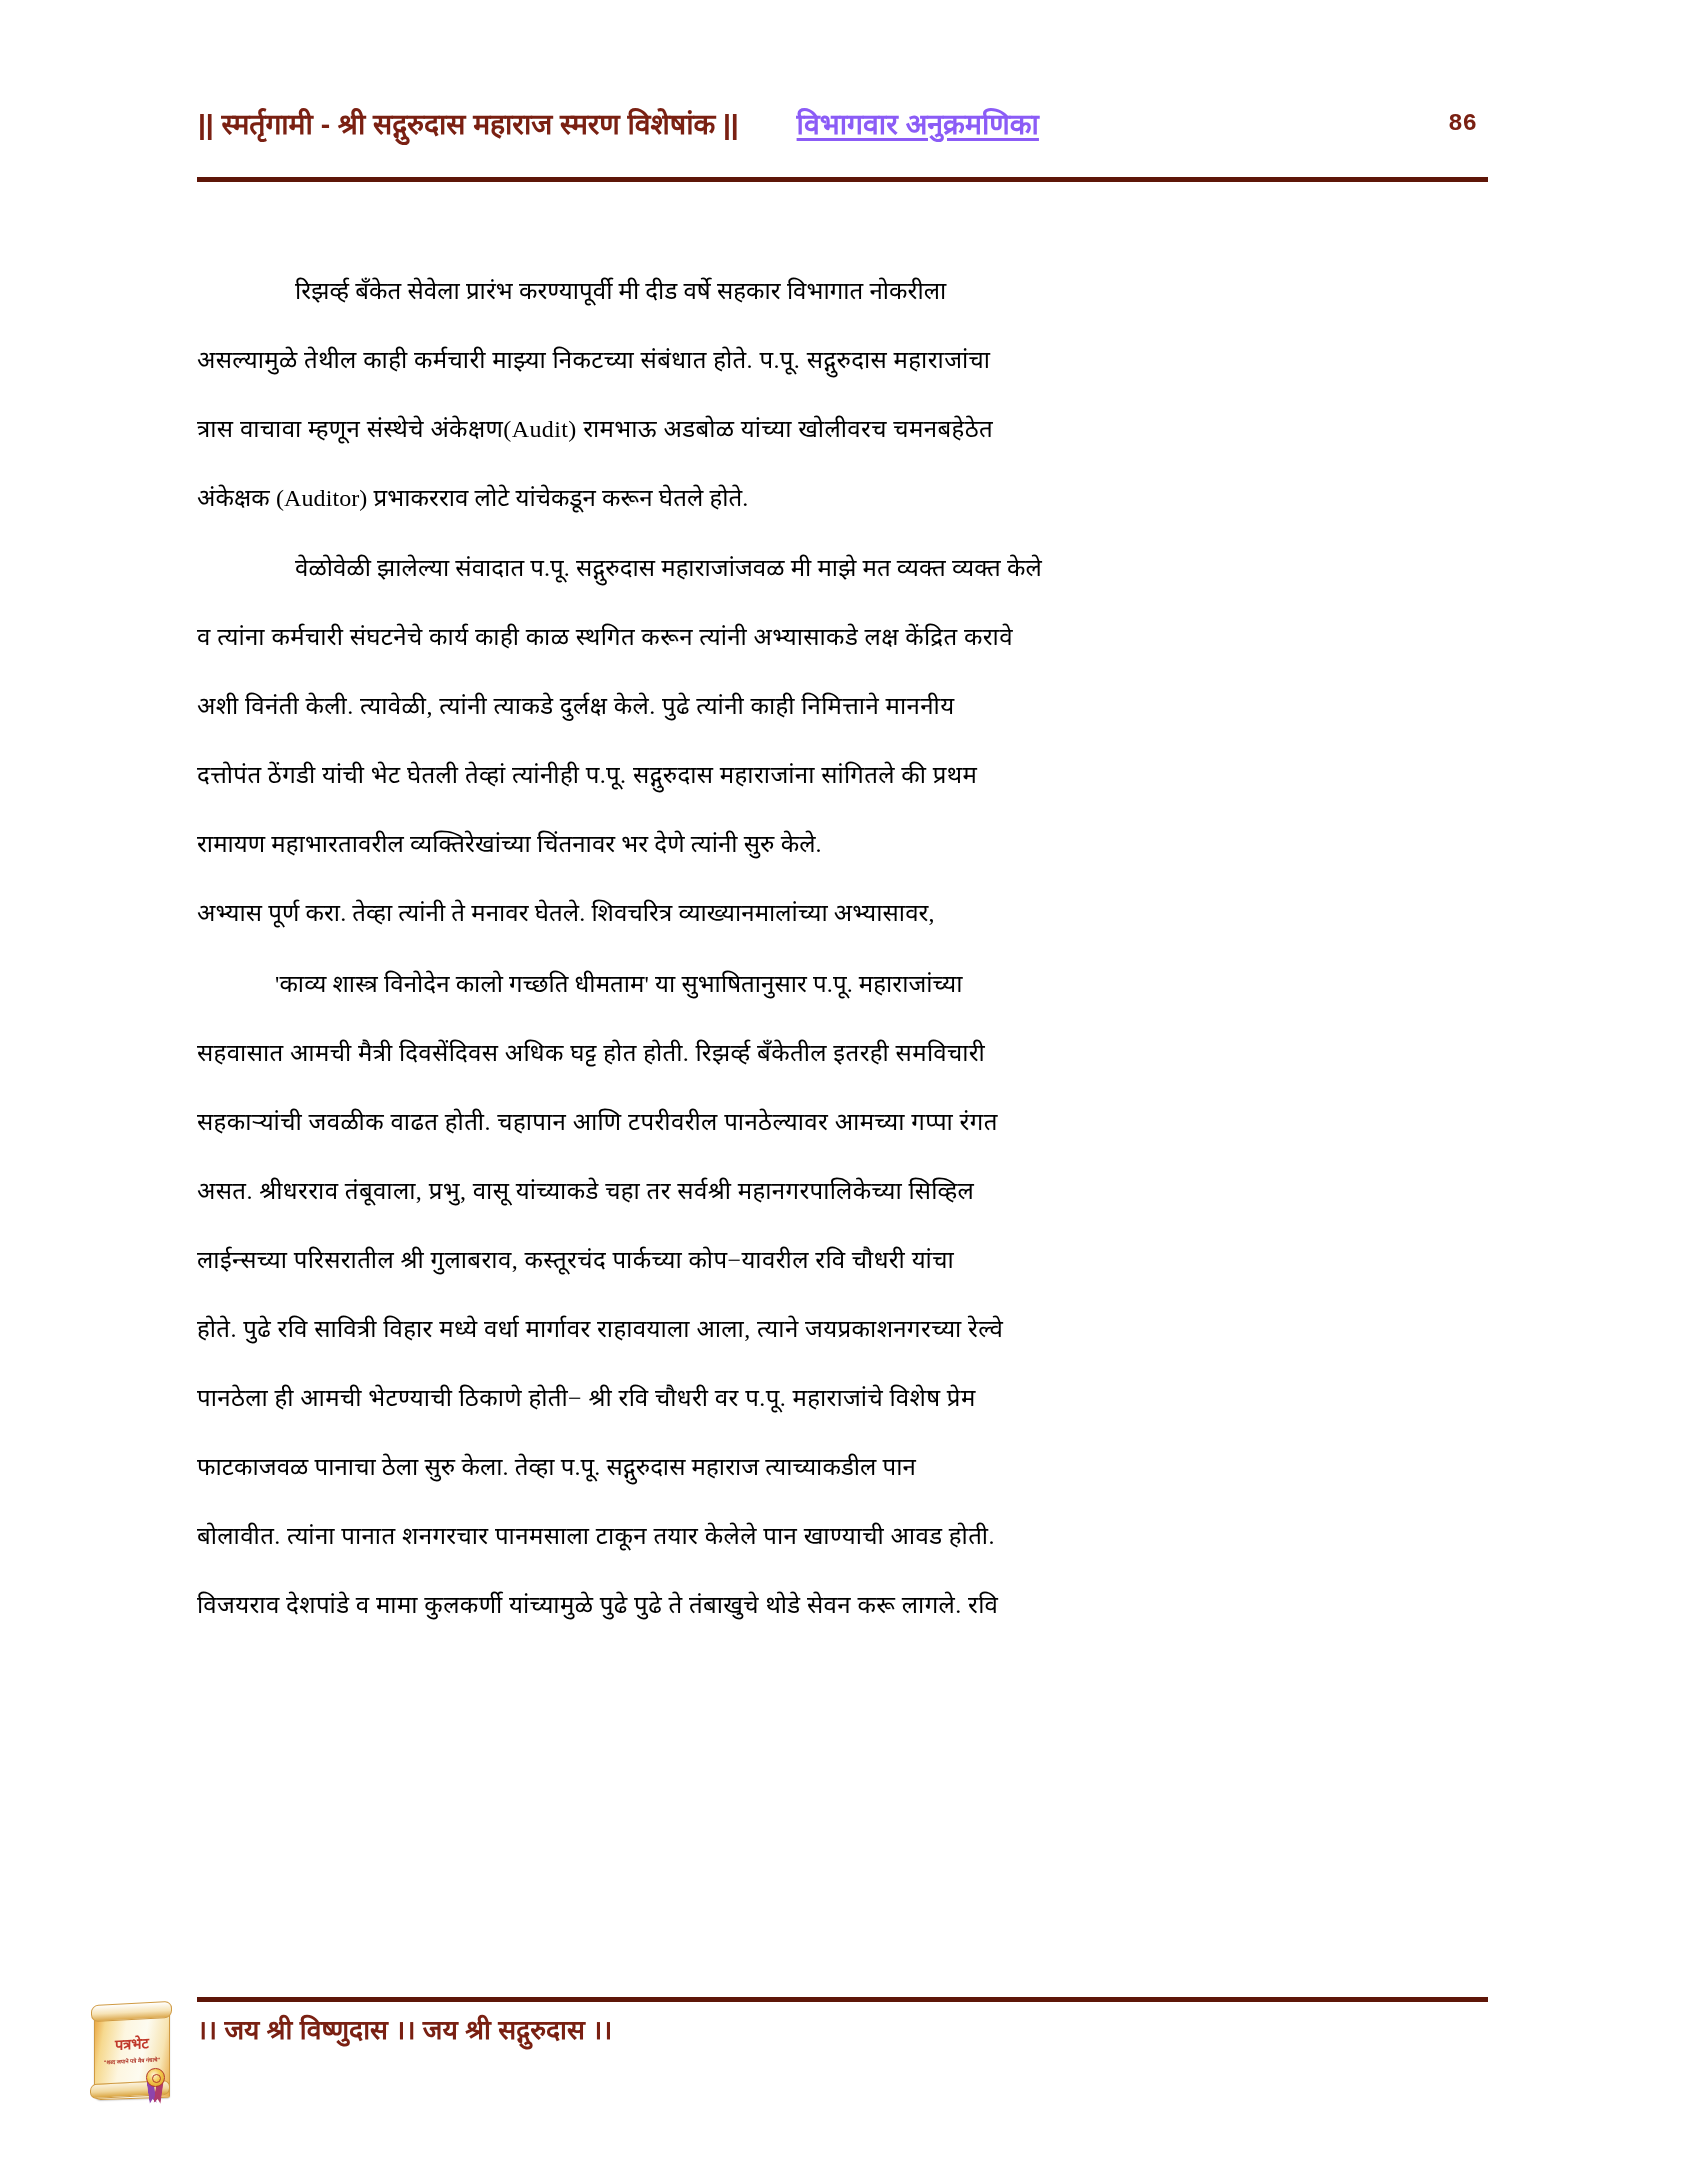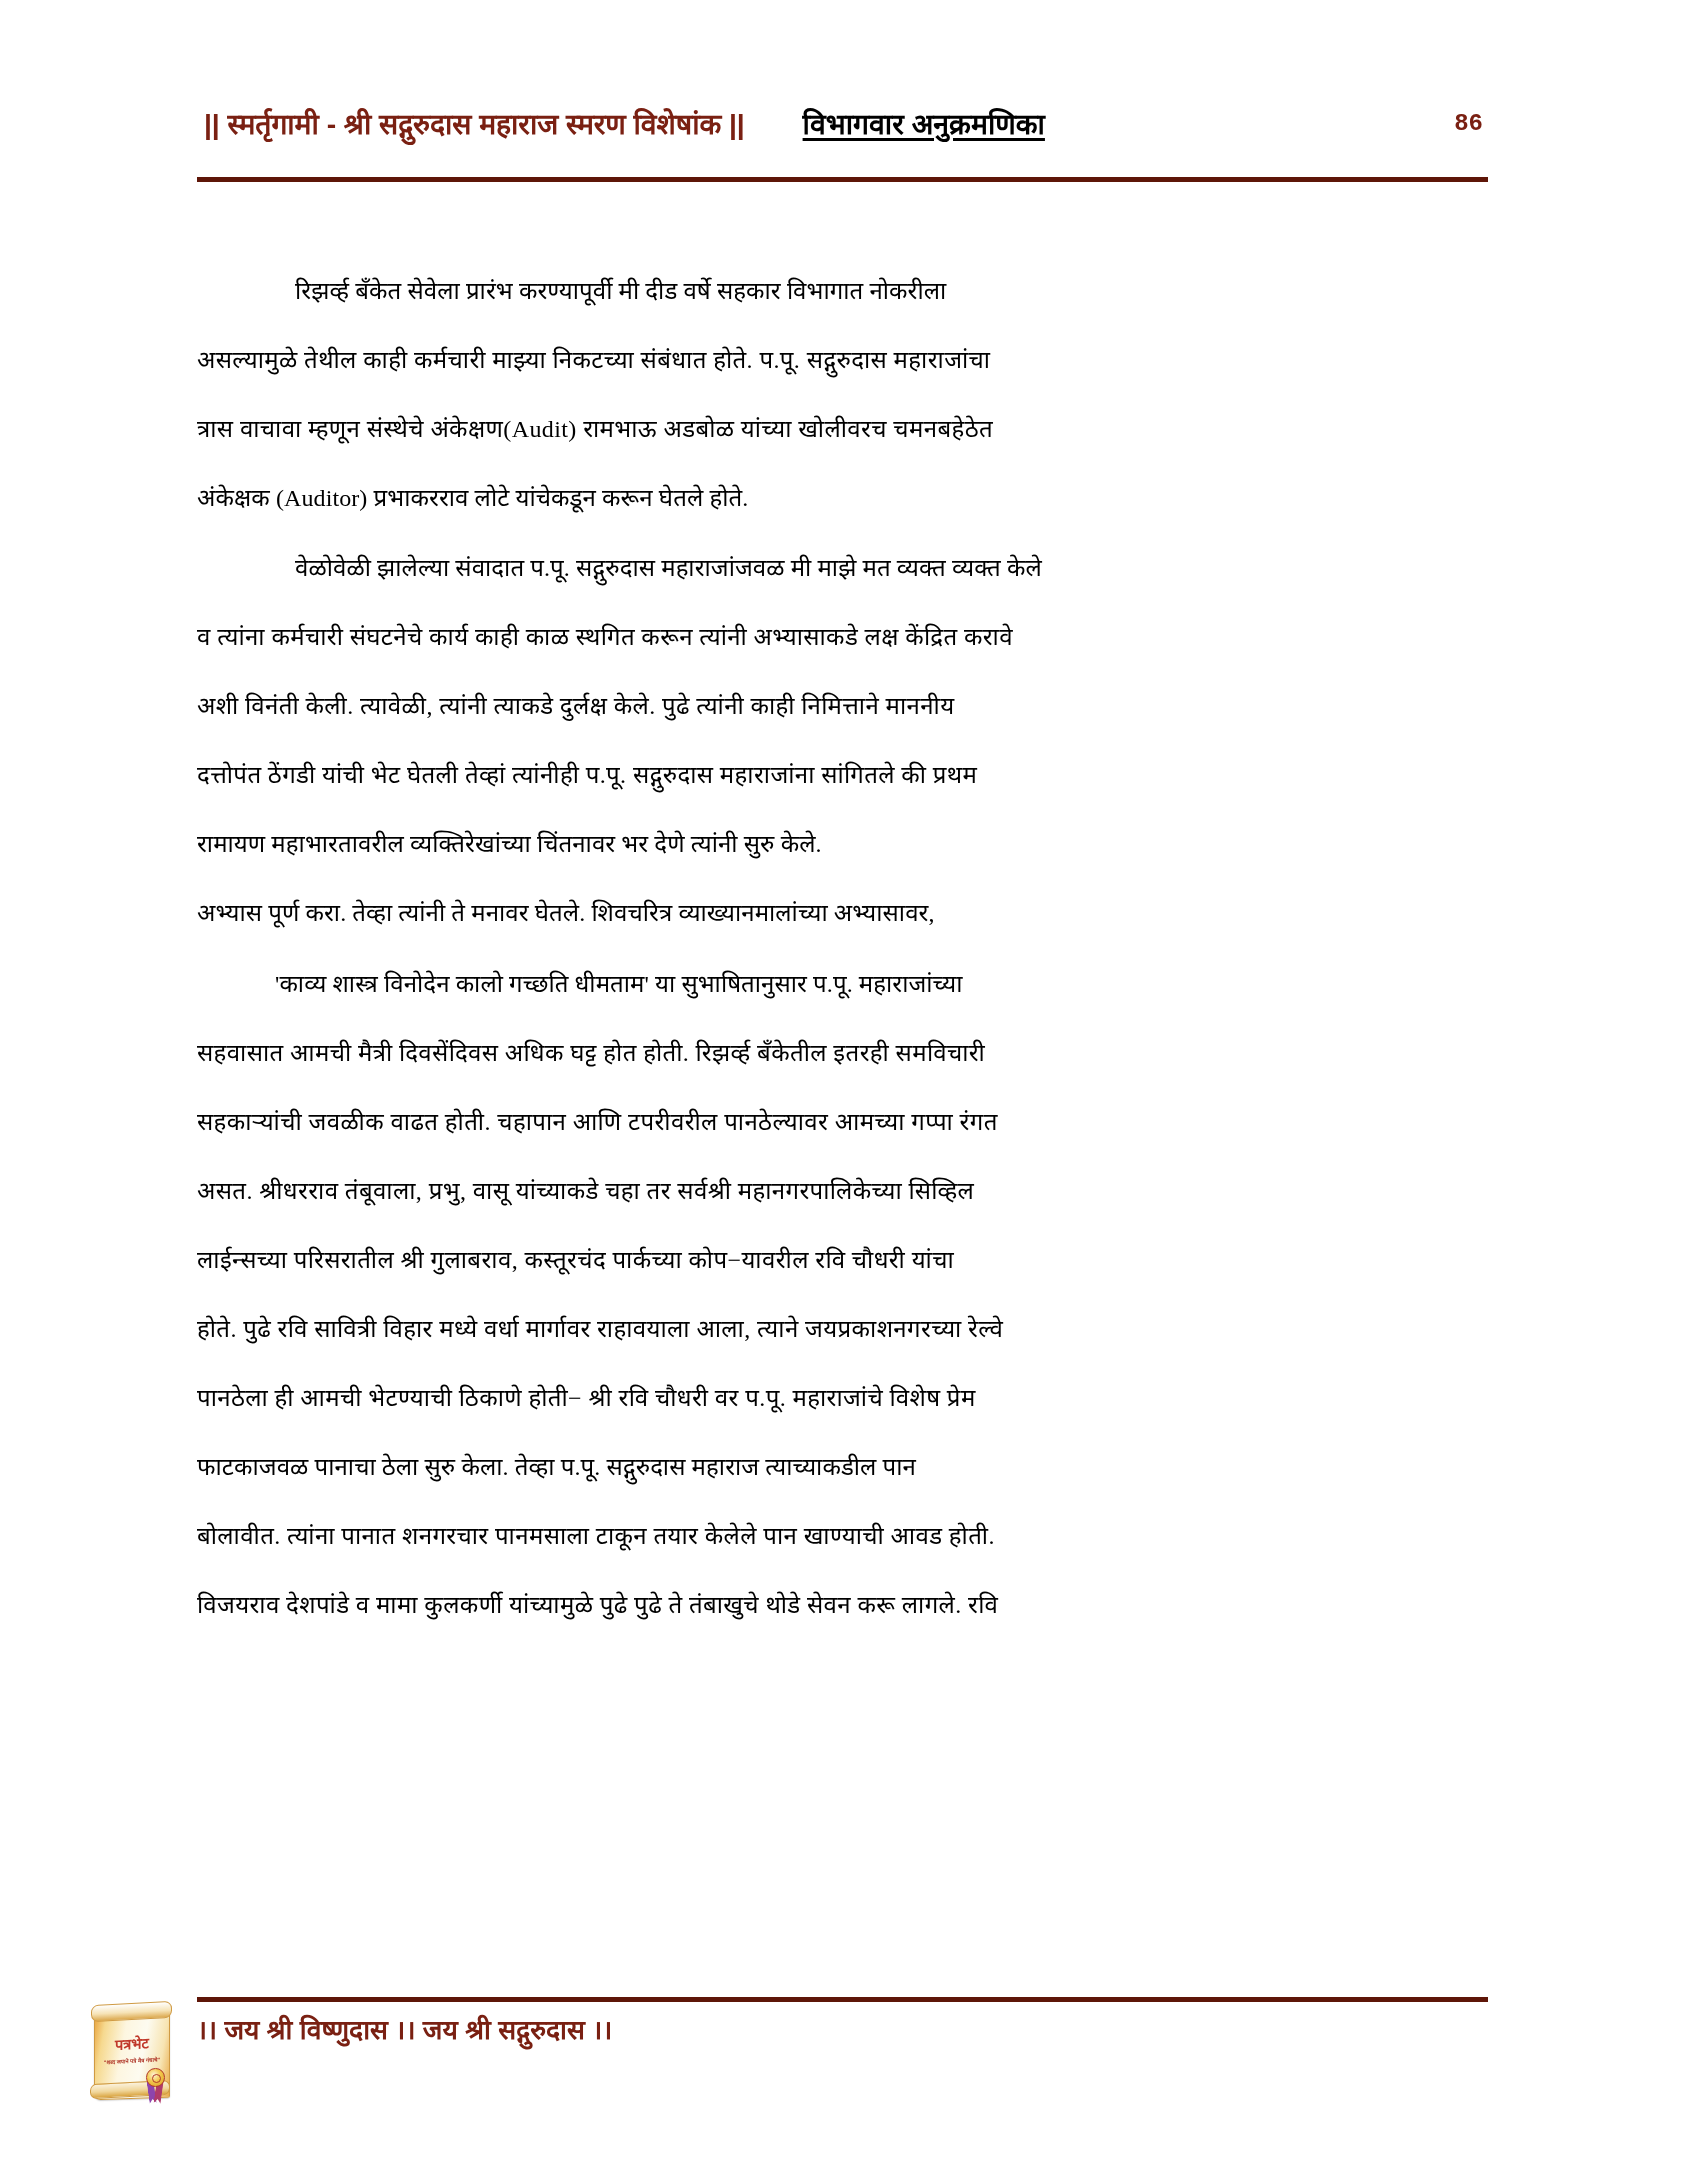--- a/index.html
+++ b/index.html
@@ -19,42 +19,42 @@
     width: 1687px;
     height: 2183px;
     box-sizing: border-box;
     background: #ffffff;
     overflow: hidden;
   }
 
   
   .page-header {
     position: absolute;
-    left: 204px;
+    left: 198px;
     top: 91px;
     width: 1291px;
     height: 64px;
     display: flex;
     align-items: center;
   }
 
   .header-title {
     font-family: "Liberation Sans", "DejaVu Sans", sans-serif;
     font-size: 28.4px;
     font-weight: 700;
     color: #7a2012;
     white-space: nowrap;
     letter-spacing: -0.1px;
   }
 
   .header-link {
     font-family: "Liberation Sans", "DejaVu Sans", sans-serif;
     font-size: 28.4px;
     font-weight: 700;
-    color: #000000;
+    color: #8b5cf6;
     text-decoration: underline;
     text-underline-offset: 4px;
     text-decoration-thickness: 2.6px;
     white-space: nowrap;
     margin-left: 58px;
     cursor: pointer;
   }
 
   .header-pagenum {
     font-family: Liberation Mono, monospace;

